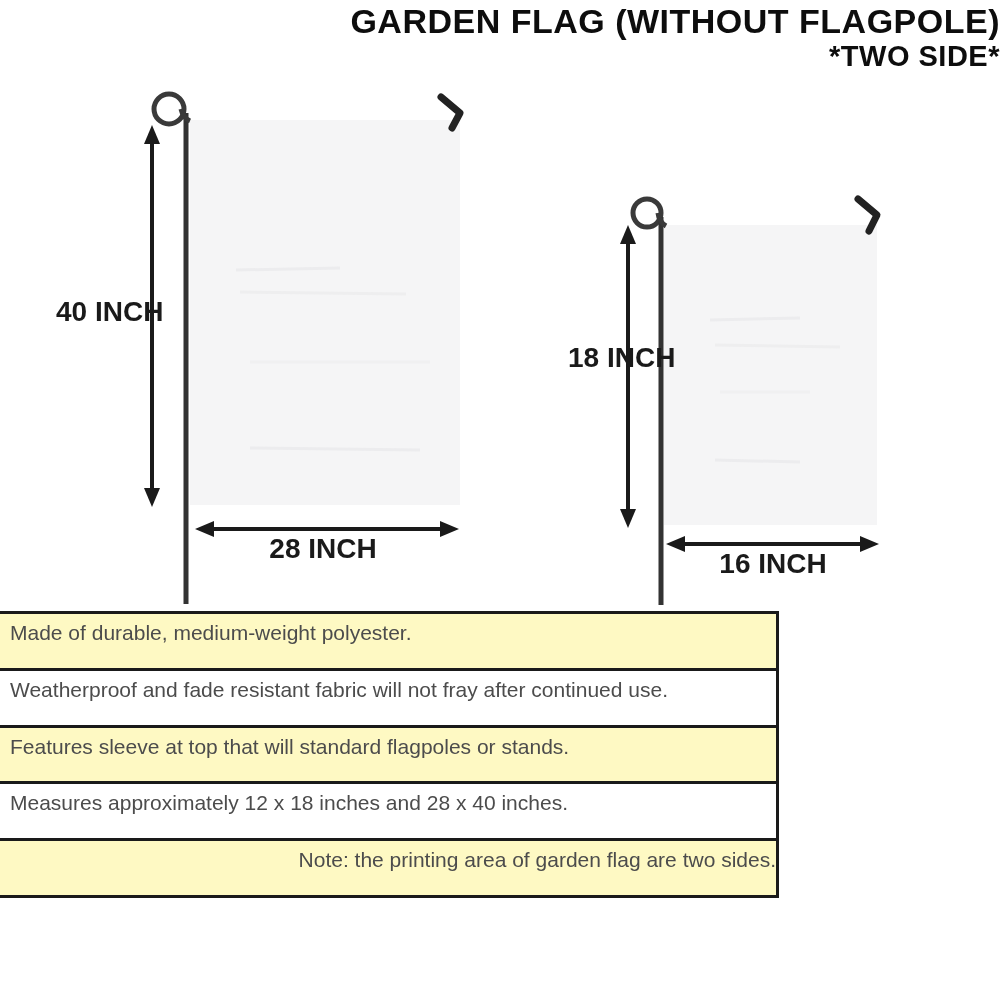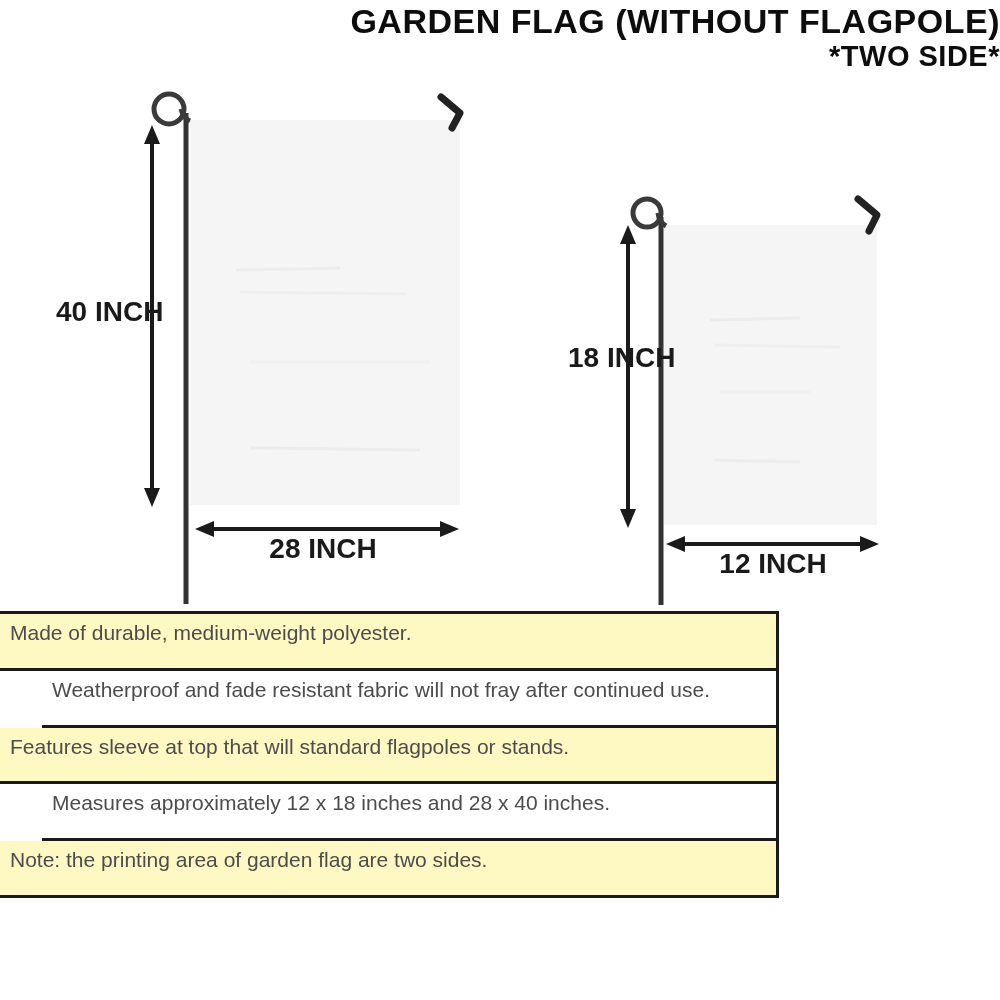--- a/index.html
+++ b/index.html
@@ -74,23 +74,23 @@
   .spec-row {
     flex: 1 1 0;
     box-sizing: border-box;
     border-bottom: 3px solid #1a1a1a;
     padding: 6px 0 0 10px;
     font-size: 21px;
     color: #4c4c4c;
     line-height: 1.25;
     overflow: hidden;
   }
-  .spec-row:last-child { border-bottom: none; }
+  .spec-row:last-child { border-bottom: none; text-align: right; }
   .spec-row.gray  { background: #fef9c3; }
-  .spec-row.white { background: #ffffff; margin-left: 42px; }
+  .spec-row.white { background: #ffffff; }
 </style>
 </head>
 <body>
 
 <div class="canvas">
 
   <div class="title-block">
     <div class="title-line1">GARDEN FLAG (WITHOUT FLAGPOLE)</div>
     <div class="title-line2">*TWO SIDE*</div>
   </div>
@@ -150,21 +150,21 @@
         <line x1="681" y1="544" x2="864" y2="544" stroke="#1a1a1a" stroke-width="4"></line>
         <polygon points="666,544 685,536 685,552"></polygon>
         <polygon points="879,544 860,536 860,552"></polygon>
       </g>
     </g>
   </svg>
 
   <div class="dim-label dim-40">40 INCH</div>
   <div class="dim-label dim-28">28 INCH</div>
   <div class="dim-label dim-18">18 INCH</div>
-  <div class="dim-label dim-12">12 INCH</div>
+  <div class="dim-label dim-12">16 INCH</div>
 
   <div class="spec-table">
     <div class="spec-row gray">Made of durable, medium-weight polyester.</div>
     <div class="spec-row white">Weatherproof and fade resistant fabric will not fray after continued use.</div>
     <div class="spec-row gray">Features sleeve at top that will standard flagpoles or stands.</div>
     <div class="spec-row white">Measures approximately 12 x 18 inches and 28 x 40 inches.</div>
     <div class="spec-row gray">Note: the printing area of garden flag are two sides.</div>
   </div>
 
 </div>

